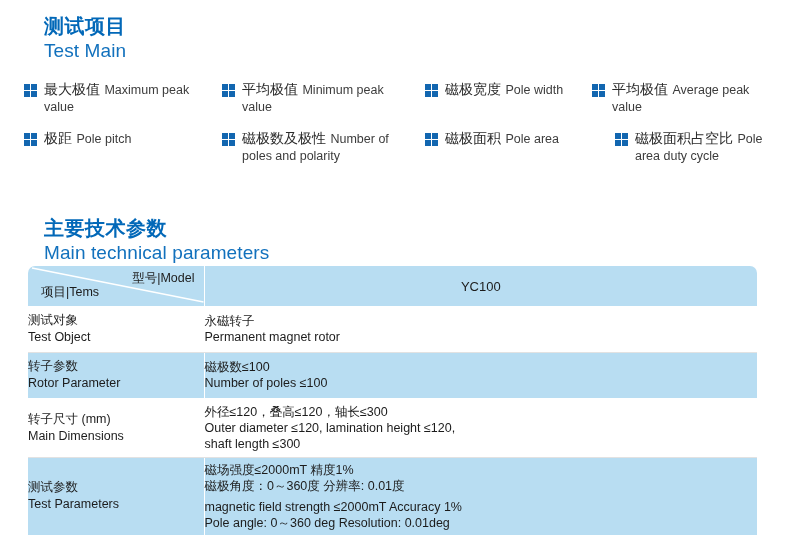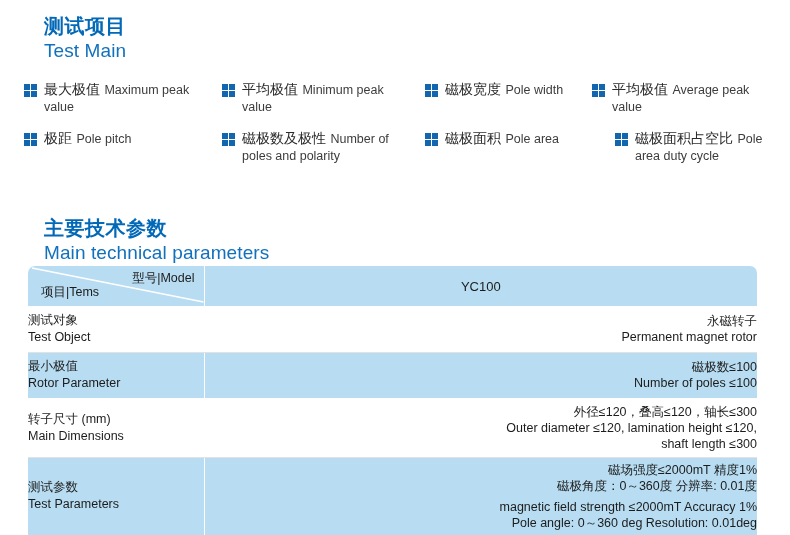--- a/index.html
+++ b/index.html
@@ -126,21 +126,21 @@
   .row-white td { background: #ffffff; }
 
   .col-left { width: 176px; }
 
   .cell-left {
     padding: 9px 10px 9px 16px;
     text-align: left;
   }
   .cell-right {
     padding: 9px 14px;
-    text-align: right;
+    text-align: left;
   }
   .t-cn {
     font-size: 12.5px;
     color: #1c1c1c;
     line-height: 17px;
   }
   .t-en {
     font-size: 12.5px;
     color: #1c1c1c;
     line-height: 17px;
@@ -337,21 +337,21 @@
         <div class="t-en">Test Object</div>
       </td>
       <td class="cell-right">
         <div class="t-cn">永磁转子</div>
         <div class="t-en">Permanent magnet rotor</div>
       </td>
     </tr>
 
     <tr class="row-blue" style="height:46px;">
       <td class="cell-left">
-        <div class="t-cn">最小极值</div>
+        <div class="t-cn">转子参数</div>
         <div class="t-en">Rotor Parameter</div>
       </td>
       <td class="cell-right">
         <div class="t-cn">磁极数≤100</div>
         <div class="t-en">Number of poles ≤100</div>
       </td>
     </tr>
 
     <tr class="row-white" style="height:59px;">
       <td class="cell-left">

